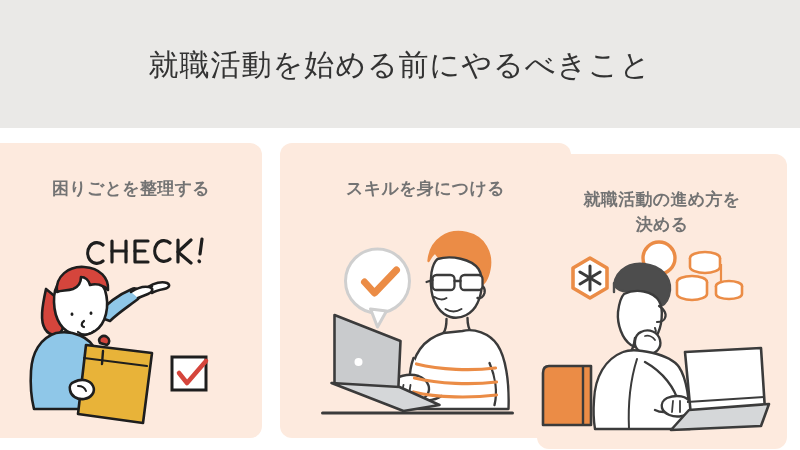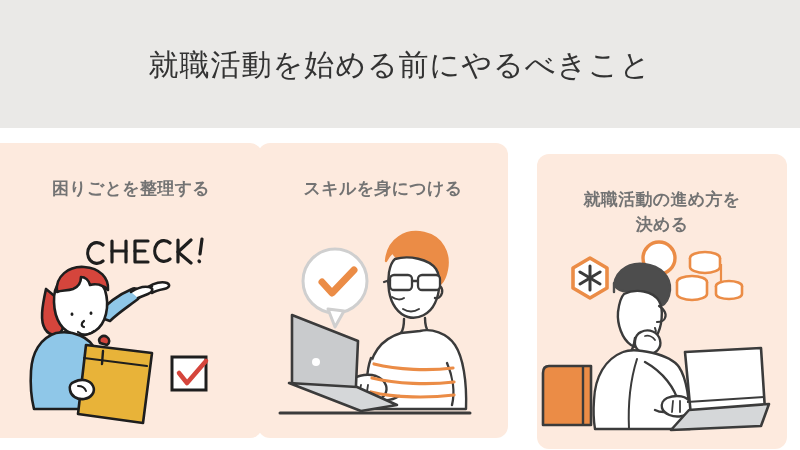--- a/index.html
+++ b/index.html
@@ -47,21 +47,21 @@
   .card {
     position: absolute;
     top: 143px;
     width: 250px;
     height: 295px;
     background: #fdeade;
     border-radius: 12px;
     overflow: hidden;
   }
   #card-0 { left: -25px; width: 287px; }
-  #card-1 { left: 258px; }
+  #card-1 { left: 280px; padding-left: 41px; }
   #card-2 { left: 537px; margin-top: 11px; }
   .card-title {
     position: absolute;
     left: 14px;
     right: 14px;
     top: 33px;
     text-align: center;
     font-size: 17px;
     font-weight: bold;
     color: #737373;

